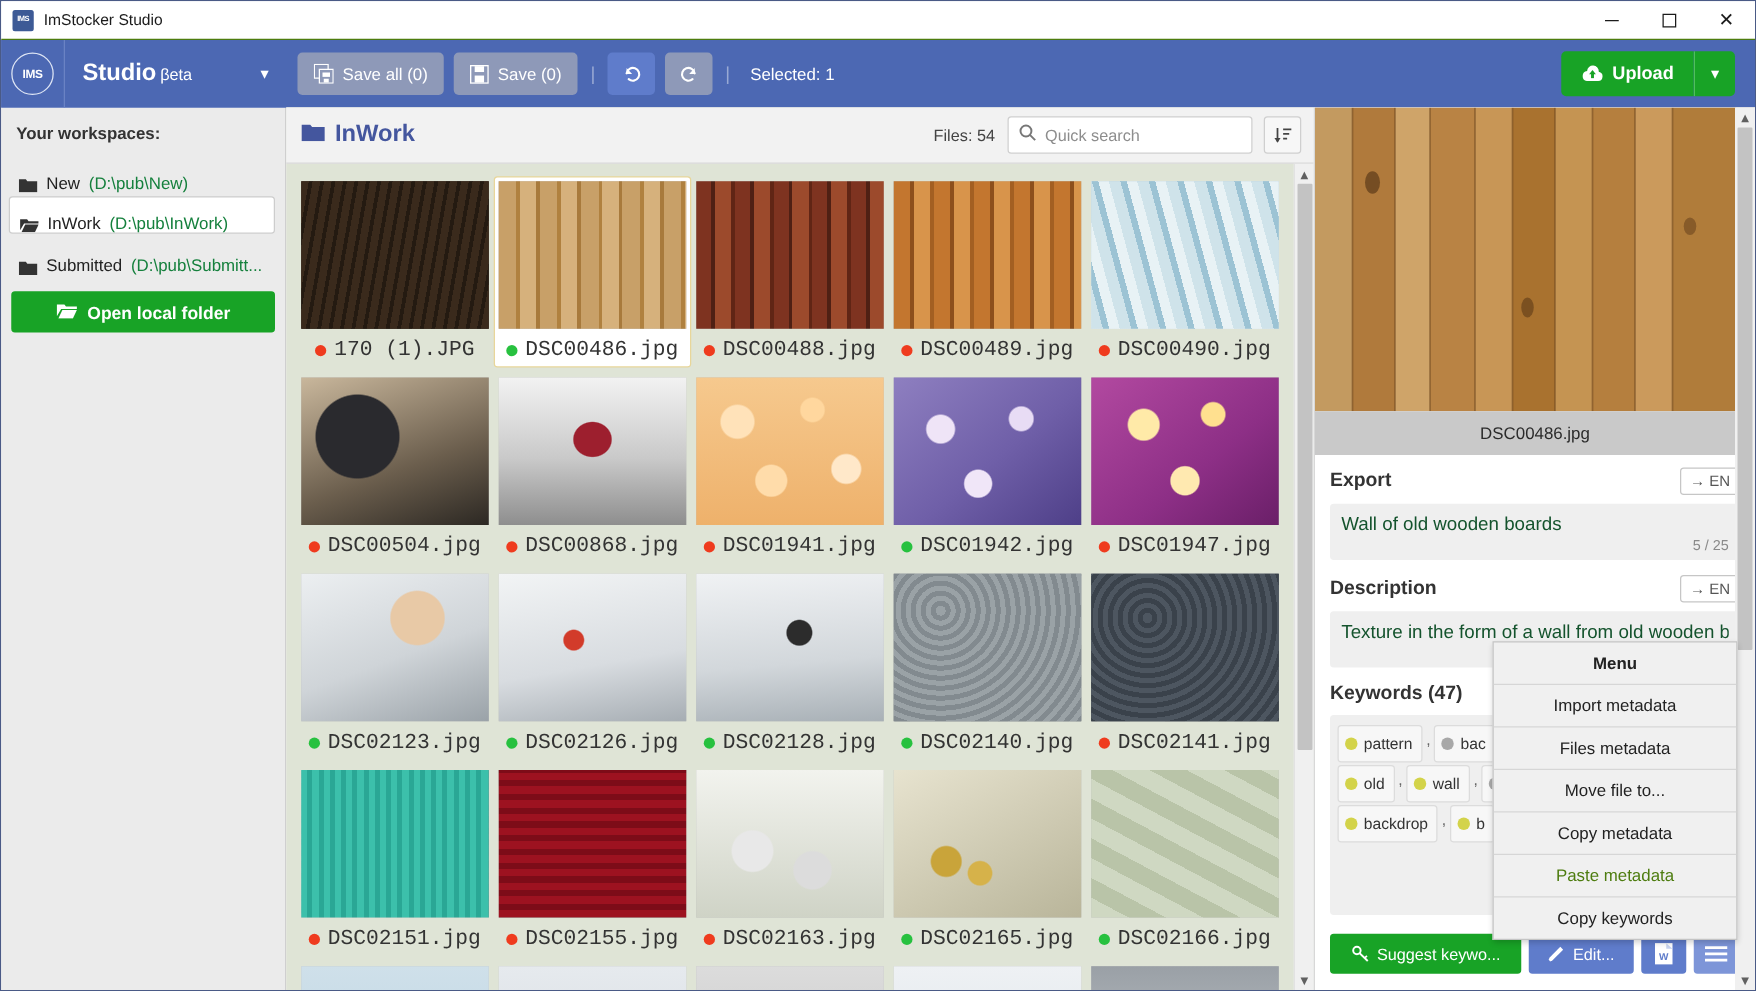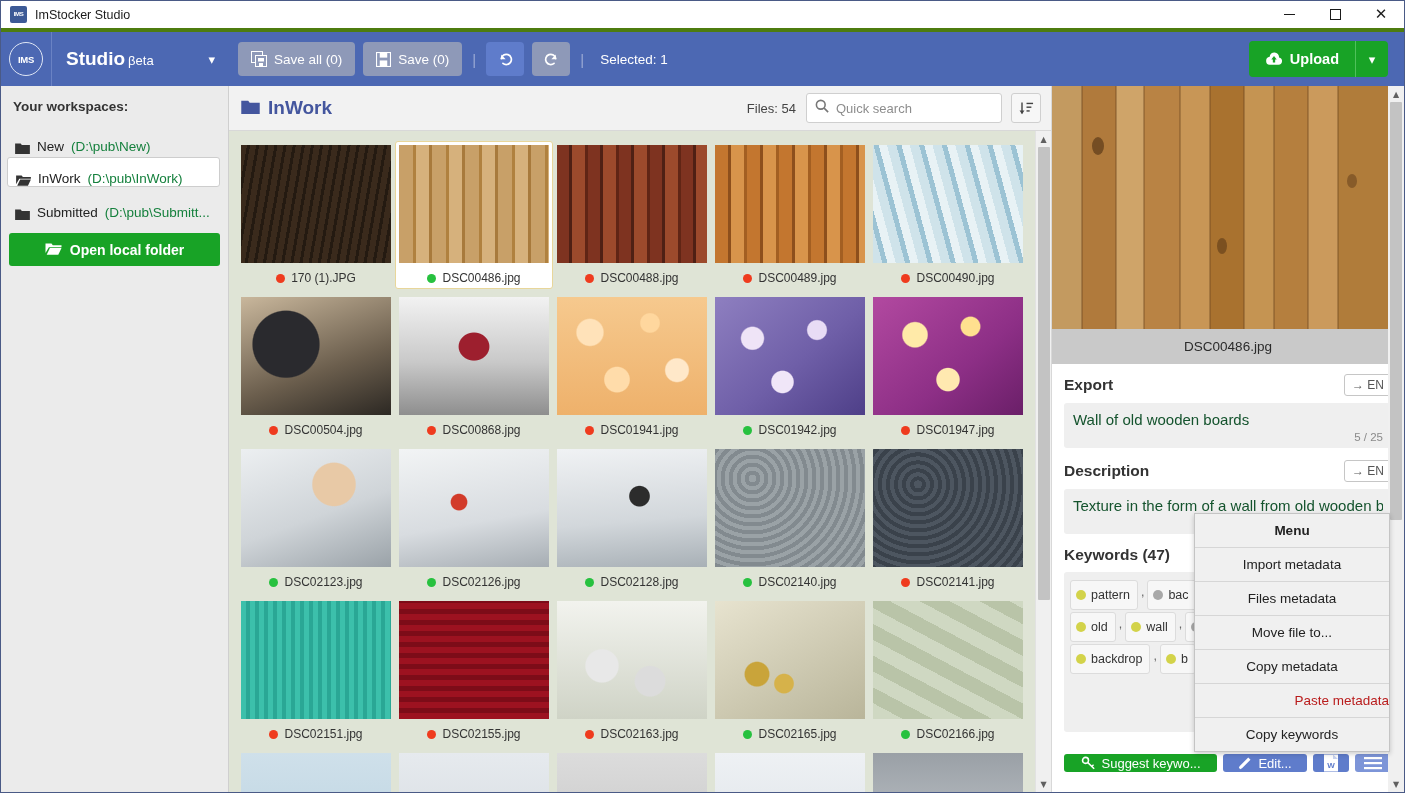--- a/index.html
+++ b/index.html
@@ -11,21 +11,21 @@
   .app {
     width: 1405px; height: 793px; position: relative;
     border: 1px solid #4a5a86; background: #fff;
     display: flex; flex-direction: column;
   }
 
   
   .titlebar {
     height: 31px; flex: 0 0 31px; background: #fff;
     display: flex; align-items: center; position: relative;
-    border-bottom: 4px solid #4d7c0f;
+    border-bottom: 1px solid #4d7c0f;
   }
   .tb-icon {
     width: 17px; height: 17px; margin-left: 9px; margin-right: 8px;
     background: #3d5a96; border-radius: 2px; color: #fff;
     font-size: 6px; line-height: 17px; text-align: center;
     font-weight: bold; letter-spacing: -0.4px;
   }
   .tb-title { font-size: 12.5px; color: #1b1b1b; }
   .tb-controls { margin-left: auto; display: flex; height: 31px; }
   .tb-btn {
@@ -150,22 +150,22 @@
     width: 158px; margin: 0 0 4px 0; padding: 3px;
     display: flex; flex-direction: column; align-items: center;
     border: 1px solid transparent; border-radius: 3px;
   }
   .cell.sel { background: #fff; border: 1px solid #e8d69a; }
   .thumb {
     width: 150px; height: 118px; background: #bbb; overflow: hidden;
     position: relative;
   }
   .cap {
-    margin-top: 8px; font-size: 12px; color: #333;
-    display: flex; align-items: center; gap: 6px; white-space: nowrap;
+    margin-top: 8px; font-size: 17px; color: #333;
+    display: flex; align-items: center; gap: 6px; white-space: nowrap; font-family: Liberation Mono, monospace;
   }
   .dot { width: 9px; height: 9px; border-radius: 50%; flex: 0 0 9px; }
 
   
   .vscroll {
     width: 16px; flex: 0 0 16px; background: #f0f0f0;
     border-left: 1px solid #e2e2e2;
     display: flex; flex-direction: column; align-items: center;
   }
   .vscroll .arr { height: 16px; font-size: 8px; color: #606060;
@@ -220,21 +220,21 @@
     gap: 5px; margin: 1px 0;
   }
   .kw .kdot { width: 10px; height: 10px; border-radius: 50%; flex: 0 0 10px; }
   .comma { padding: 0 3px; color: #666; }
   .bottom-bar {
     position: absolute; left: 0; bottom: 0; width: 337px; height: 50px;
     background: #fff; display: flex; align-items: center; gap: 6px;
     padding: 0 8px 8px 12px;
   }
   .bb {
-    height: 18px; border: none; border-radius: 3px; color: #fff;
+    height: 32px; border: none; border-radius: 3px; color: #fff;
     font-size: 13px; display: flex; align-items: center; justify-content: center;
     gap: 6px; cursor: pointer; font-family: "Liberation Sans", sans-serif;
     white-space: nowrap;
   }
   .bb.green { background: #18a326; flex: 0 0 153px; }
   .bb.blue { background: #5f7ccb; flex: 0 0 84px; }
   .bb.sq { background: #5f7ccb; flex: 0 0 36px; }
   .bb.sq.on { background: #7d95d8; }
 
   
@@ -245,21 +245,21 @@
   }
   .ctx-title {
     text-align: center; font-size: 13.5px; font-weight: bold; color: #222;
     padding: 9px 0 9px 0; border-bottom: 1px solid #d6d6d6;
   }
   .ctx-item {
     text-align: center; font-size: 13.5px; color: #222;
     padding: 9px 0; border-bottom: 1px solid #d6d6d6; cursor: pointer;
   }
   .ctx-item:last-child { border-bottom: none; }
-  .ctx-item.disabled { color: #b91c1c; text-align: right; }
+  .ctx-item.disabled { color: #4d7c0f; }
 
   
   .rscroll {
     position: absolute; right: 0; top: 0; width: 16px; height: 100%;
     background: #f0f0f0; display: flex; flex-direction: column; align-items: center;
   }
   .rscroll .arr { height: 16px; font-size: 8px; color: #606060;
     display:flex; align-items:center; justify-content:center; width:100%;
     font-family: "DejaVu Sans", sans-serif; }
   .rscroll .track { flex: 1 1 auto; width: 100%; position: relative; }

